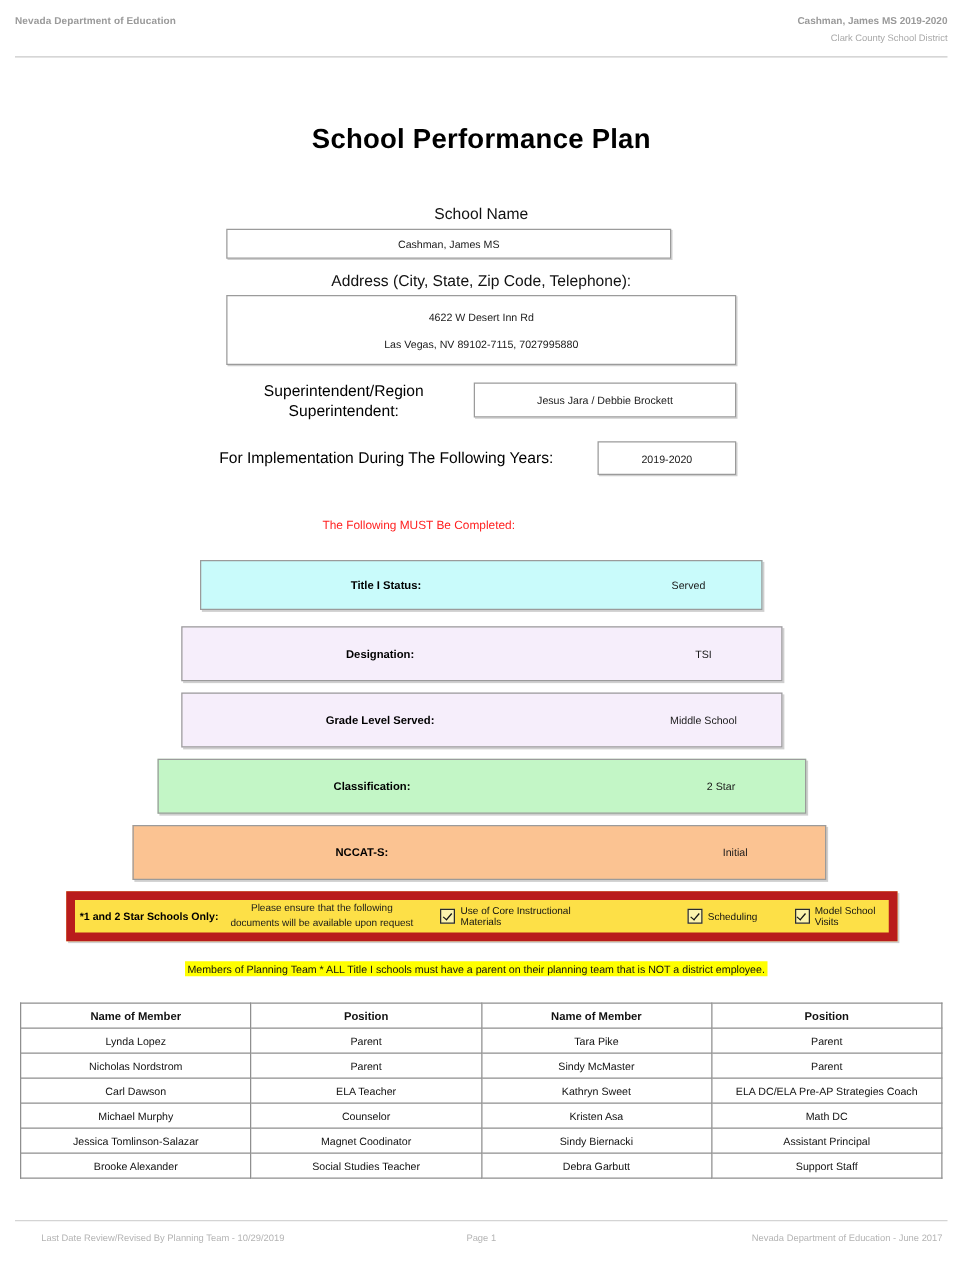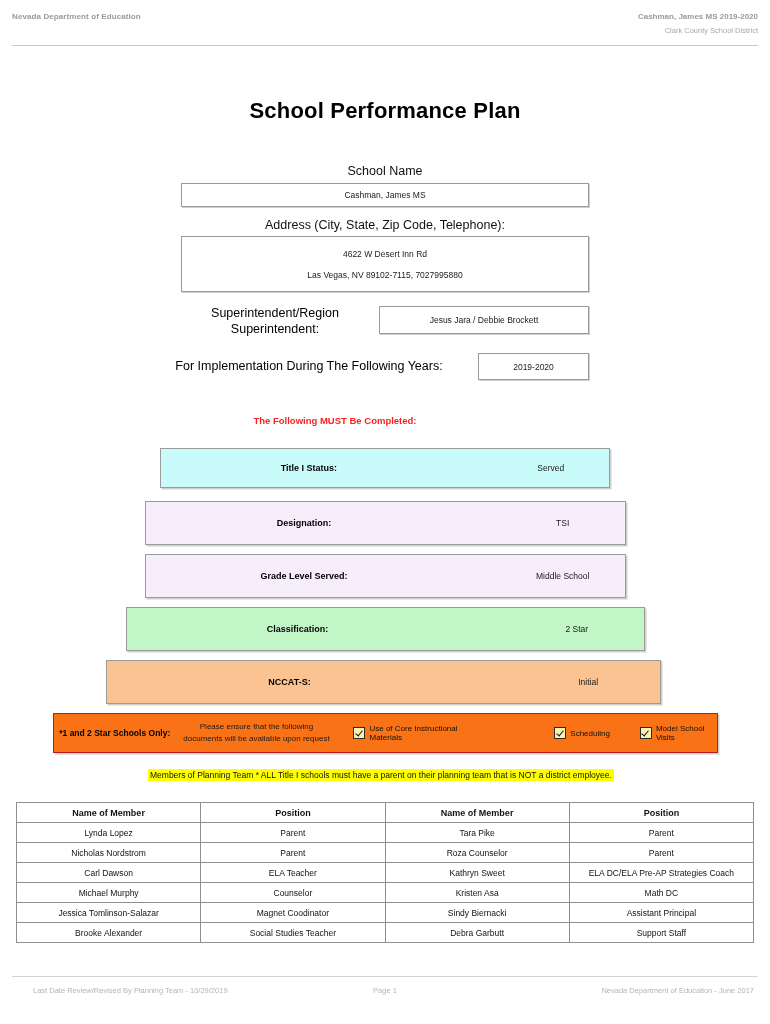--- a/index.html
+++ b/index.html
@@ -80,21 +80,21 @@
     box-sizing: border-box;
     display: flex;
     align-items: center;
     justify-content: center;
     flex-direction: column;
     font-size: 8.5px;
     color: #1a1a1a;
   }
 
   #school-name-label { position: absolute; top: 164px; left: 0; width: 770px; }
-  #school-name-box   { position: absolute; top: 183px; left: 181px; width: 408px; height: 24px; }
+  #school-name-box   { position: absolute; top: 183px; left: 181px; width: 356px; height: 24px; }
 
   #address-label { position: absolute; top: 218px; left: 0; width: 770px; }
   #address-box   { position: absolute; top: 236px; left: 181px; width: 408px; height: 56px; gap: 11px; }
 
   #supt-label {
     position: absolute; top: 305px; left: 181px; width: 188px;
     font-size: 12.5px; line-height: 16px; text-align: center;
   }
   #supt-box { position: absolute; top: 306px; left: 379px; width: 210px; height: 28px; }
 
@@ -103,21 +103,21 @@
     font-size: 12.5px; text-align: center;
   }
   #years-box { position: absolute; top: 353px; left: 478px; width: 111px; height: 27px; }
 
   
   .red-notice {
     position: absolute;
     top: 415px; left: 0; width: 670px;
     text-align: center;
     font-size: 9.5px;
-    font-weight: bold;
+    font-weight: normal;
     color: #ff1f1f;
   }
 
   
   .status-bar {
     position: absolute;
     border: 1px solid #9b9b9b;
     box-shadow: 1.5px 1.5px 0 #cfcfcf;
     box-sizing: border-box;
     display: flex;
@@ -143,22 +143,22 @@
 
   
   .sb-label-wrap { position: absolute; left: 0; width: 66%; }
   .sb-value-wrap { position: absolute; right: 0; width: 26%; }
 
   
   #star-note {
     position: absolute;
     top: 713px; left: 53px;
     width: 665px; height: 40px;
-    background: #f97316;
-    border: 1px solid #b91c1c;
+    background: #fde047;
+    border: 7px solid #b91c1c;
     box-shadow: 1.5px 1.5px 0 #cfcfcf;
     box-sizing: border-box;
     display: flex;
     align-items: center;
   }
   #star-note .note-title {
     width: 135px;
     text-align: center;
     font-size: 8.5px;
     font-weight: bold;
@@ -387,21 +387,21 @@
   <tbody>
     <tr>
       <td>Lynda Lopez</td>
       <td>Parent</td>
       <td>Tara Pike</td>
       <td>Parent</td>
     </tr>
     <tr>
       <td>Nicholas Nordstrom</td>
       <td>Parent</td>
-      <td>Roza Counselor</td>
+      <td>Sindy McMaster</td>
       <td>Parent</td>
     </tr>
     <tr>
       <td>Carl Dawson</td>
       <td>ELA Teacher</td>
       <td>Kathryn Sweet</td>
       <td>ELA DC/ELA Pre-AP Strategies Coach</td>
     </tr>
     <tr>
       <td>Michael Murphy</td>

